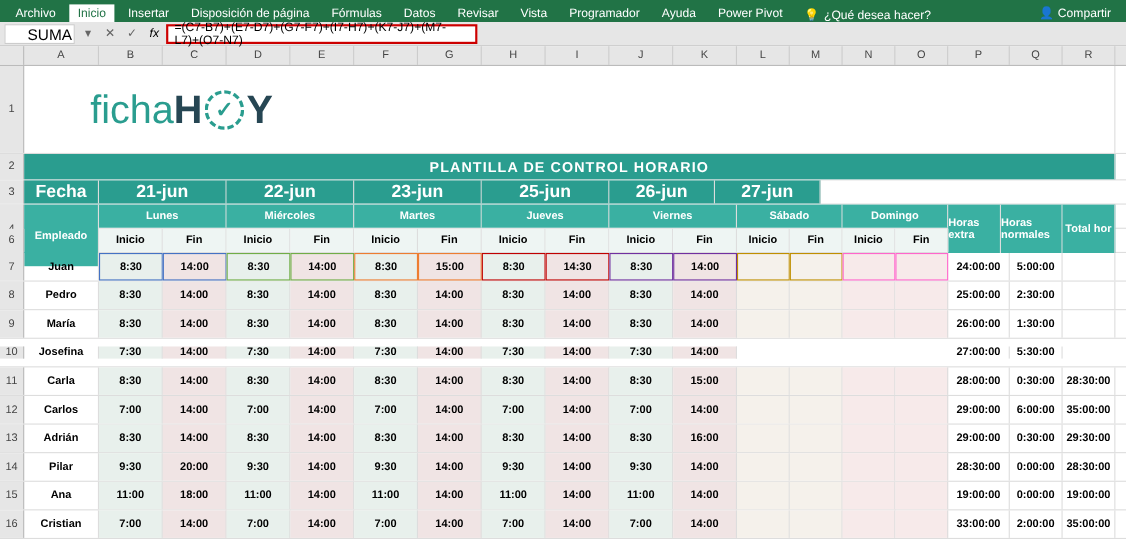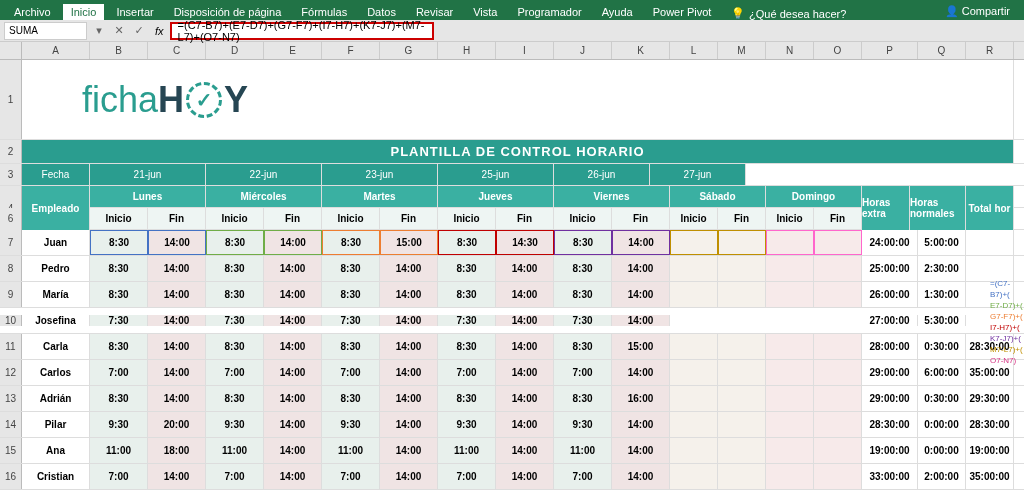--- a/index.html
+++ b/index.html
@@ -6,21 +6,21 @@
 body { background: #fff; width: 1024px; height: 503px; overflow: hidden; font-size: 11px; }
 
 .ribbon-top { background: #217346; height: 20px; display: flex; align-items: flex-end; padding: 0 6px; color: #fff; gap: 4px; }
 .ribbon-top .menu { padding: 2px 8px; cursor: pointer; font-size: 11px; }
 .ribbon-top .menu.active { background: #fff; color: #217346; }
 .ribbon-top .tell { display: flex; align-items: center; gap: 4px; padding: 0 8px; }
 .ribbon-top .bulb { font-size: 11px; }
 .ribbon-top .spacer { flex: 1; }
 
 .formula-bar { background: #e6e6e6; border-bottom: 1px solid #ccc; height: 22px; display: flex; align-items: center; }
-.namebox { background: #fff; border: 1px solid #ccc; width: 83px; height: 18px; margin: 0 2px 0 4px; font-size: 10px; padding: 0 4px; display: flex; align-items: center; }
+.namebox { background: #fff; border: 1px solid #ccc; width: 64px; height: 18px; margin: 0 2px 0 4px; font-size: 14px; padding: 0 20px; display: flex; align-items: center; }
 .fb-btn { width: 20px; text-align: center; color: #666; cursor: pointer; font-size: 11px; }
 .fx { font-style: italic; font-size: 11px; padding: 0 6px; }
 .formula-input { flex: 1; background: #fff; border: 2px solid #c00; height: 18px; font-size: 11px; padding: 0 6px; display: flex; align-items: center; margin-right: 590px; }
 
 .colhdr { display: flex; background: #e6e6e6; height: 18px; border-bottom: 1px solid #bbb; }
 .corner { width: 22px; border-right: 1px solid #bbb; background: #e6e6e6; }
 .ch { text-align: center; font-size: 10px; color: #444; border-right: 1px solid #ccc; display: flex; align-items: center; justify-content: center; }
 
 .grid { position: relative; }
 .row { display: flex; border-bottom: 1px solid #ddd; }
@@ -29,21 +29,21 @@
 
 .logo-row { height: 80px; }
 .logo { font-size: 36px; font-weight: 300; padding-left: 60px; display: flex; align-items: center; }
 .logo .f1 { color: #2a9d8f; font-weight: 400; }
 .logo .f2 { color: #264653; font-weight: 700; }
 .logo-check { width: 36px; height: 36px; border: 3px dashed #2a9d8f; border-radius: 50%; display: inline-flex; align-items: center; justify-content: center; margin: 0 2px; color: #2a9d8f; font-weight: bold; font-size: 20px; }
 
 .title-row { height: 24px; }
 .title-cell { background: #2a9d8f; color: #fff; font-weight: bold; font-size: 13px; letter-spacing: 1px; }
 
-.hdr-teal { background: #2a9d8f; color: #fff; font-weight: 400; font-size: 10px; }
+.hdr-teal { background: #2a9d8f; color: #fff; font-weight: 700; font-size: 16px; }
 .hdr-teal2 { background: #3ab0a2; color: #fff; font-weight: 600; font-size: 10px; }
 .sub { background: #eef5f3; font-size: 10px; font-weight: 600; }
 .ini { background: #e8f0ec; }
 .fin { background: #f0e4e4; }
 .sat { background: #f5f1eb; }
 .sun { background: #f7eaea; }
 .data { font-weight: 600; font-size: 10px; }
 
 .sel-b { border: 1px solid #4472c4 !important; }
 .sel-g { border: 1px solid #70ad47 !important; }
@@ -146,21 +146,21 @@
   <div class="cell hdr-teal" style="width:116px;">21-jun</div>
   <div class="cell hdr-teal" style="width:116px;">22-jun</div>
   <div class="cell hdr-teal" style="width:116px;">23-jun</div>
   <div class="cell hdr-teal" style="width:116px;">25-jun</div>
   <div class="cell hdr-teal" style="width:96px;">26-jun</div>
   <div class="cell hdr-teal" style="width:96px;">27-jun</div>
 </div>
 
 <div class="row" style="height:22px;">
   <div class="rhdr" style="height:44px;">4</div>
-  <div class="cell hdr-teal2 wA" style="height:44px;">Empleado</div>
+  <div class="cell hdr-teal2 wA" style="height:56px;">Empleado</div>
   <div class="cell hdr-teal2" style="width:116px;">Lunes</div>
   <div class="cell hdr-teal2" style="width:116px;">Miércoles</div>
   <div class="cell hdr-teal2" style="width:116px;">Martes</div>
   <div class="cell hdr-teal2" style="width:116px;">Jueves</div>
   <div class="cell hdr-teal2" style="width:116px;">Viernes</div>
   <div class="cell hdr-teal2" style="width:96px;">Sábado</div>
   <div class="cell hdr-teal2" style="width:96px;">Domingo</div>
   <div class="cell hdr-teal2 wQ" style="height:44px;">Horas extra</div>
   <div class="cell hdr-teal2 wP" style="height:44px;">Horas normales</div>
   <div class="cell hdr-teal2 wR" style="height:44px;">Total hor</div>
@@ -391,23 +391,14 @@
         <div class="cell data wL sat"></div>
         <div class="cell data wM sat"></div>
         <div class="cell data wN sun"></div>
         <div class="cell data wO sun"></div>
         <div class="cell data wP ">33:00:00</div>
         <div class="cell data wQ ">2:00:00</div>
         <div class="cell data wR ">35:00:00</div>
       </div>
     </div>
 
-<div class="overflow">
-  <span class="c-b">=(C7-B7)+(</span>
-  <span class="c-g">E7-D7)+(</span>
-  <span class="c-o">G7-F7)+(</span>
-  <span class="c-r">I7-H7)+(</span>
-  <span class="c-p">K7-J7)+(</span>
-  <span class="c-y">M7-L7)+(</span>
-  <span class="c-pk">O7-N7)</span>
-</div>
 
 </div>
 
 </body></html>

